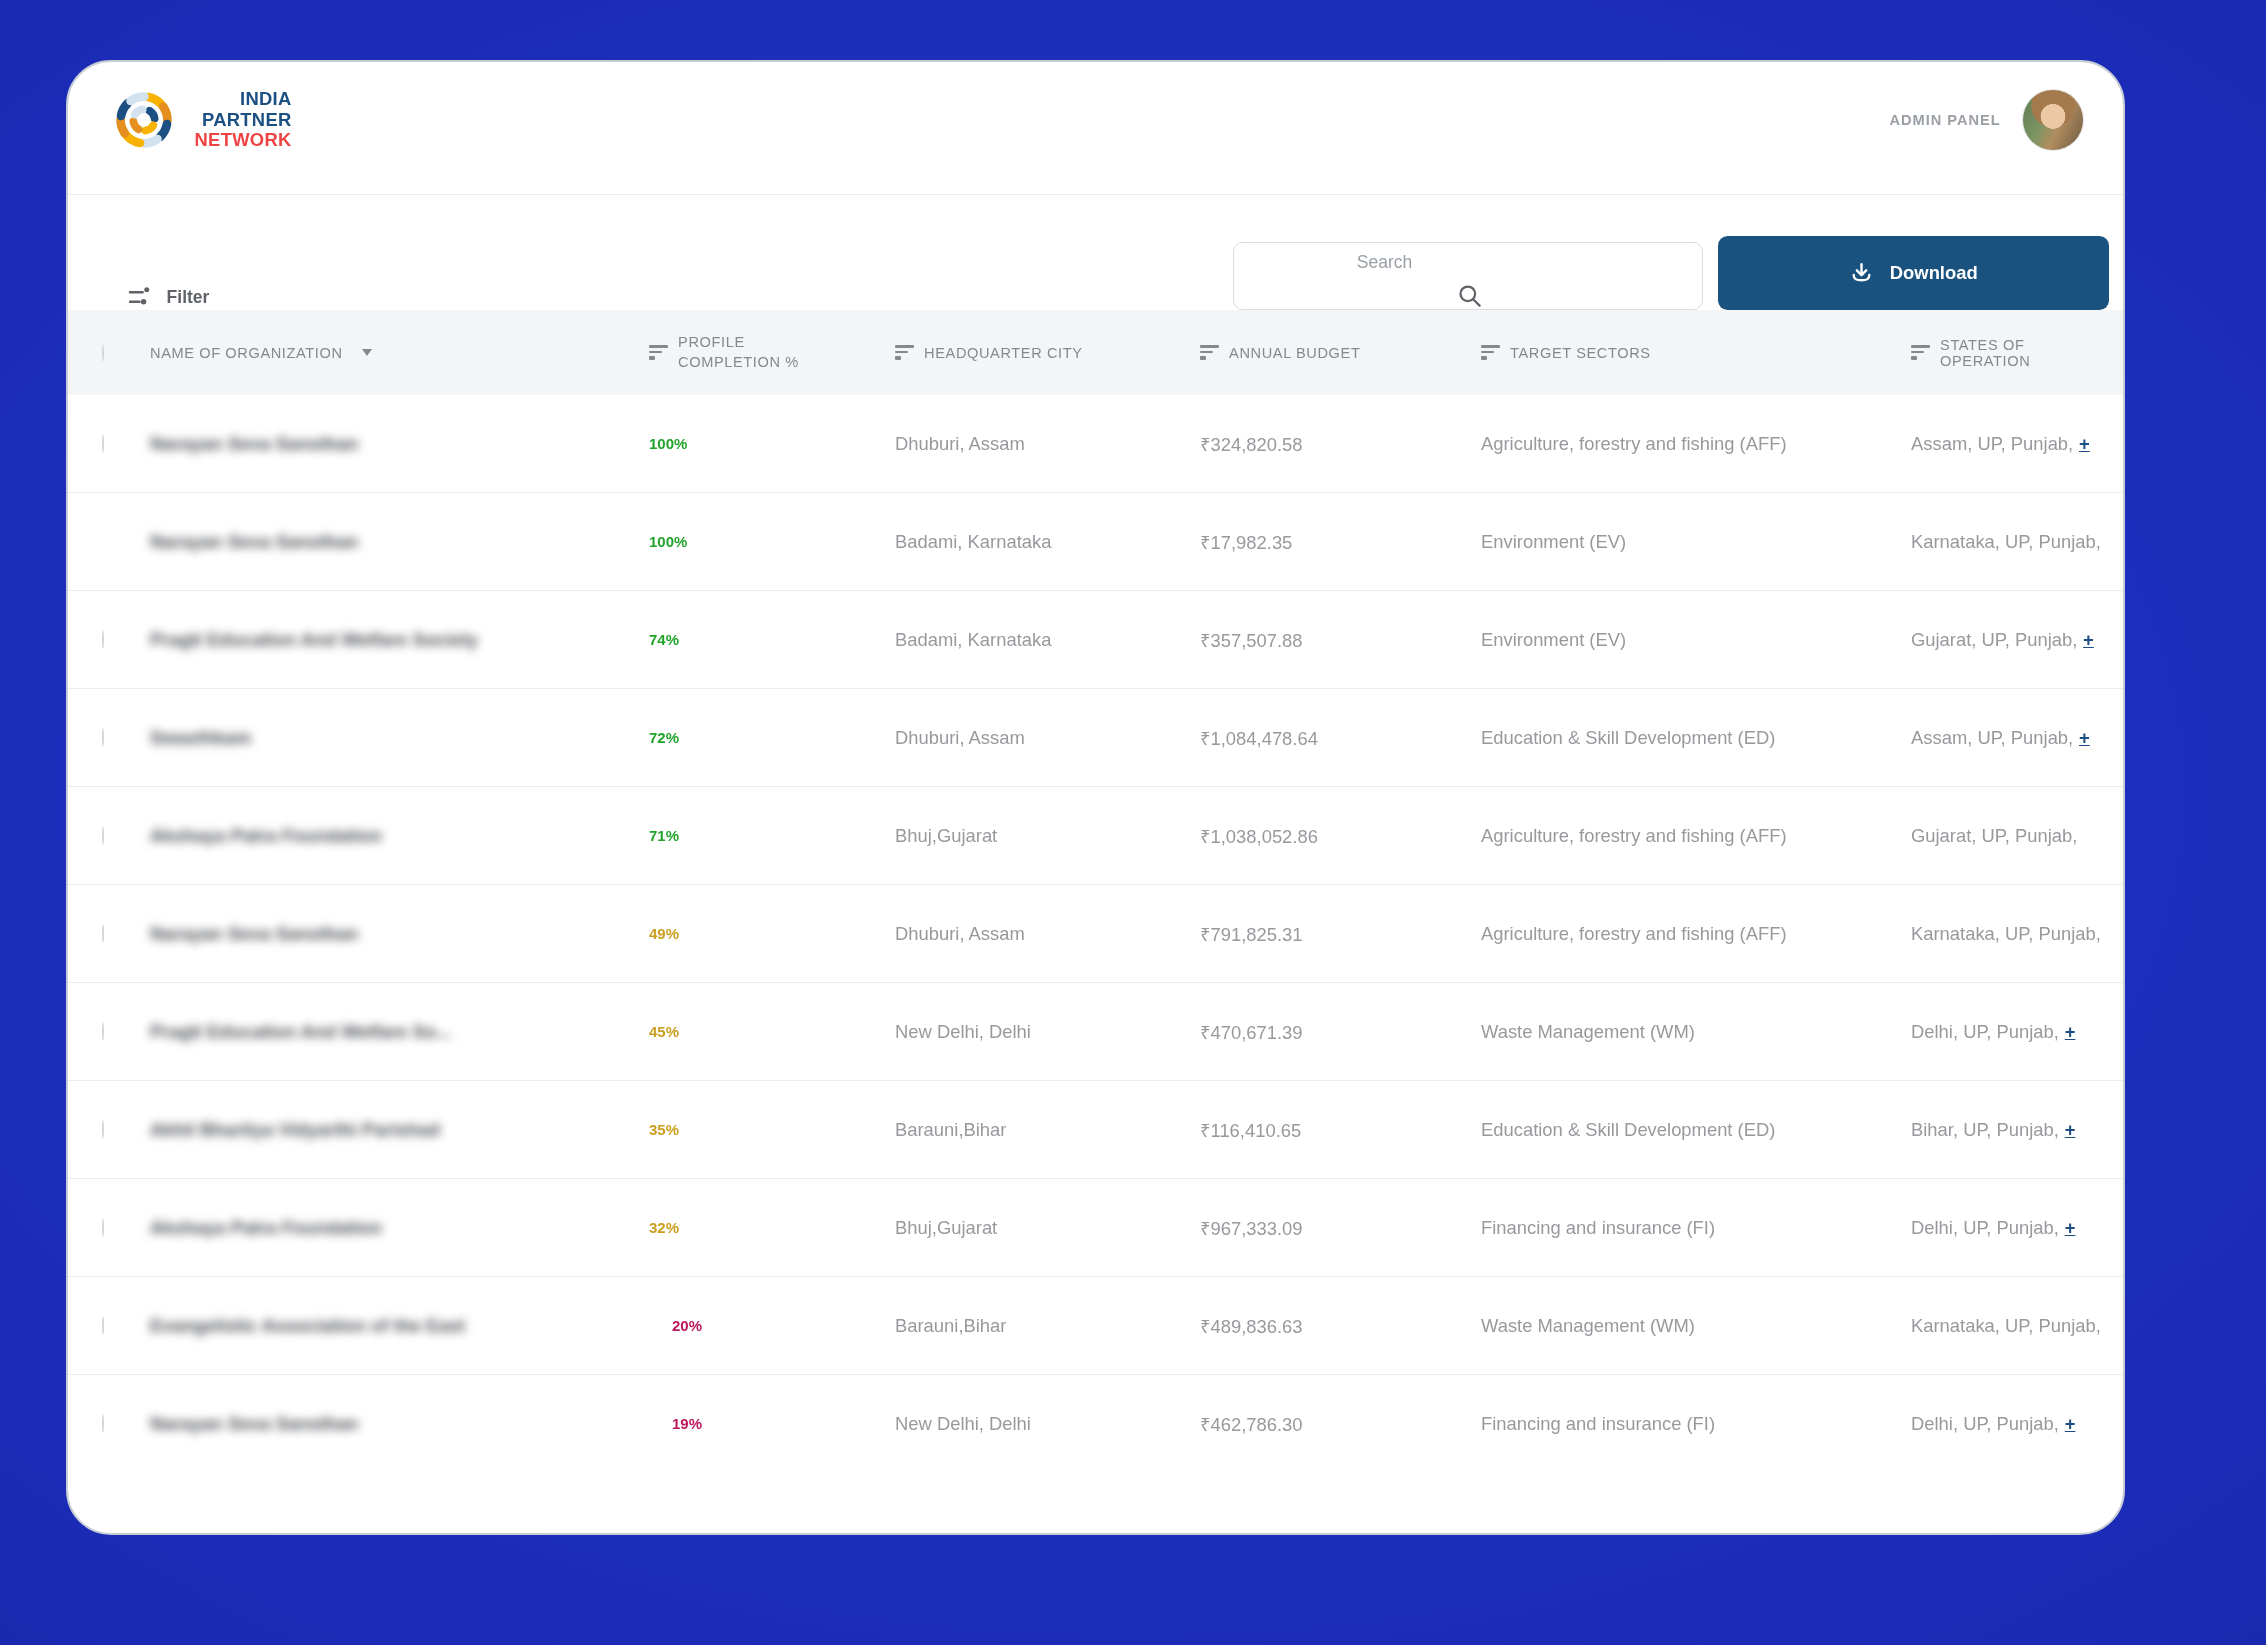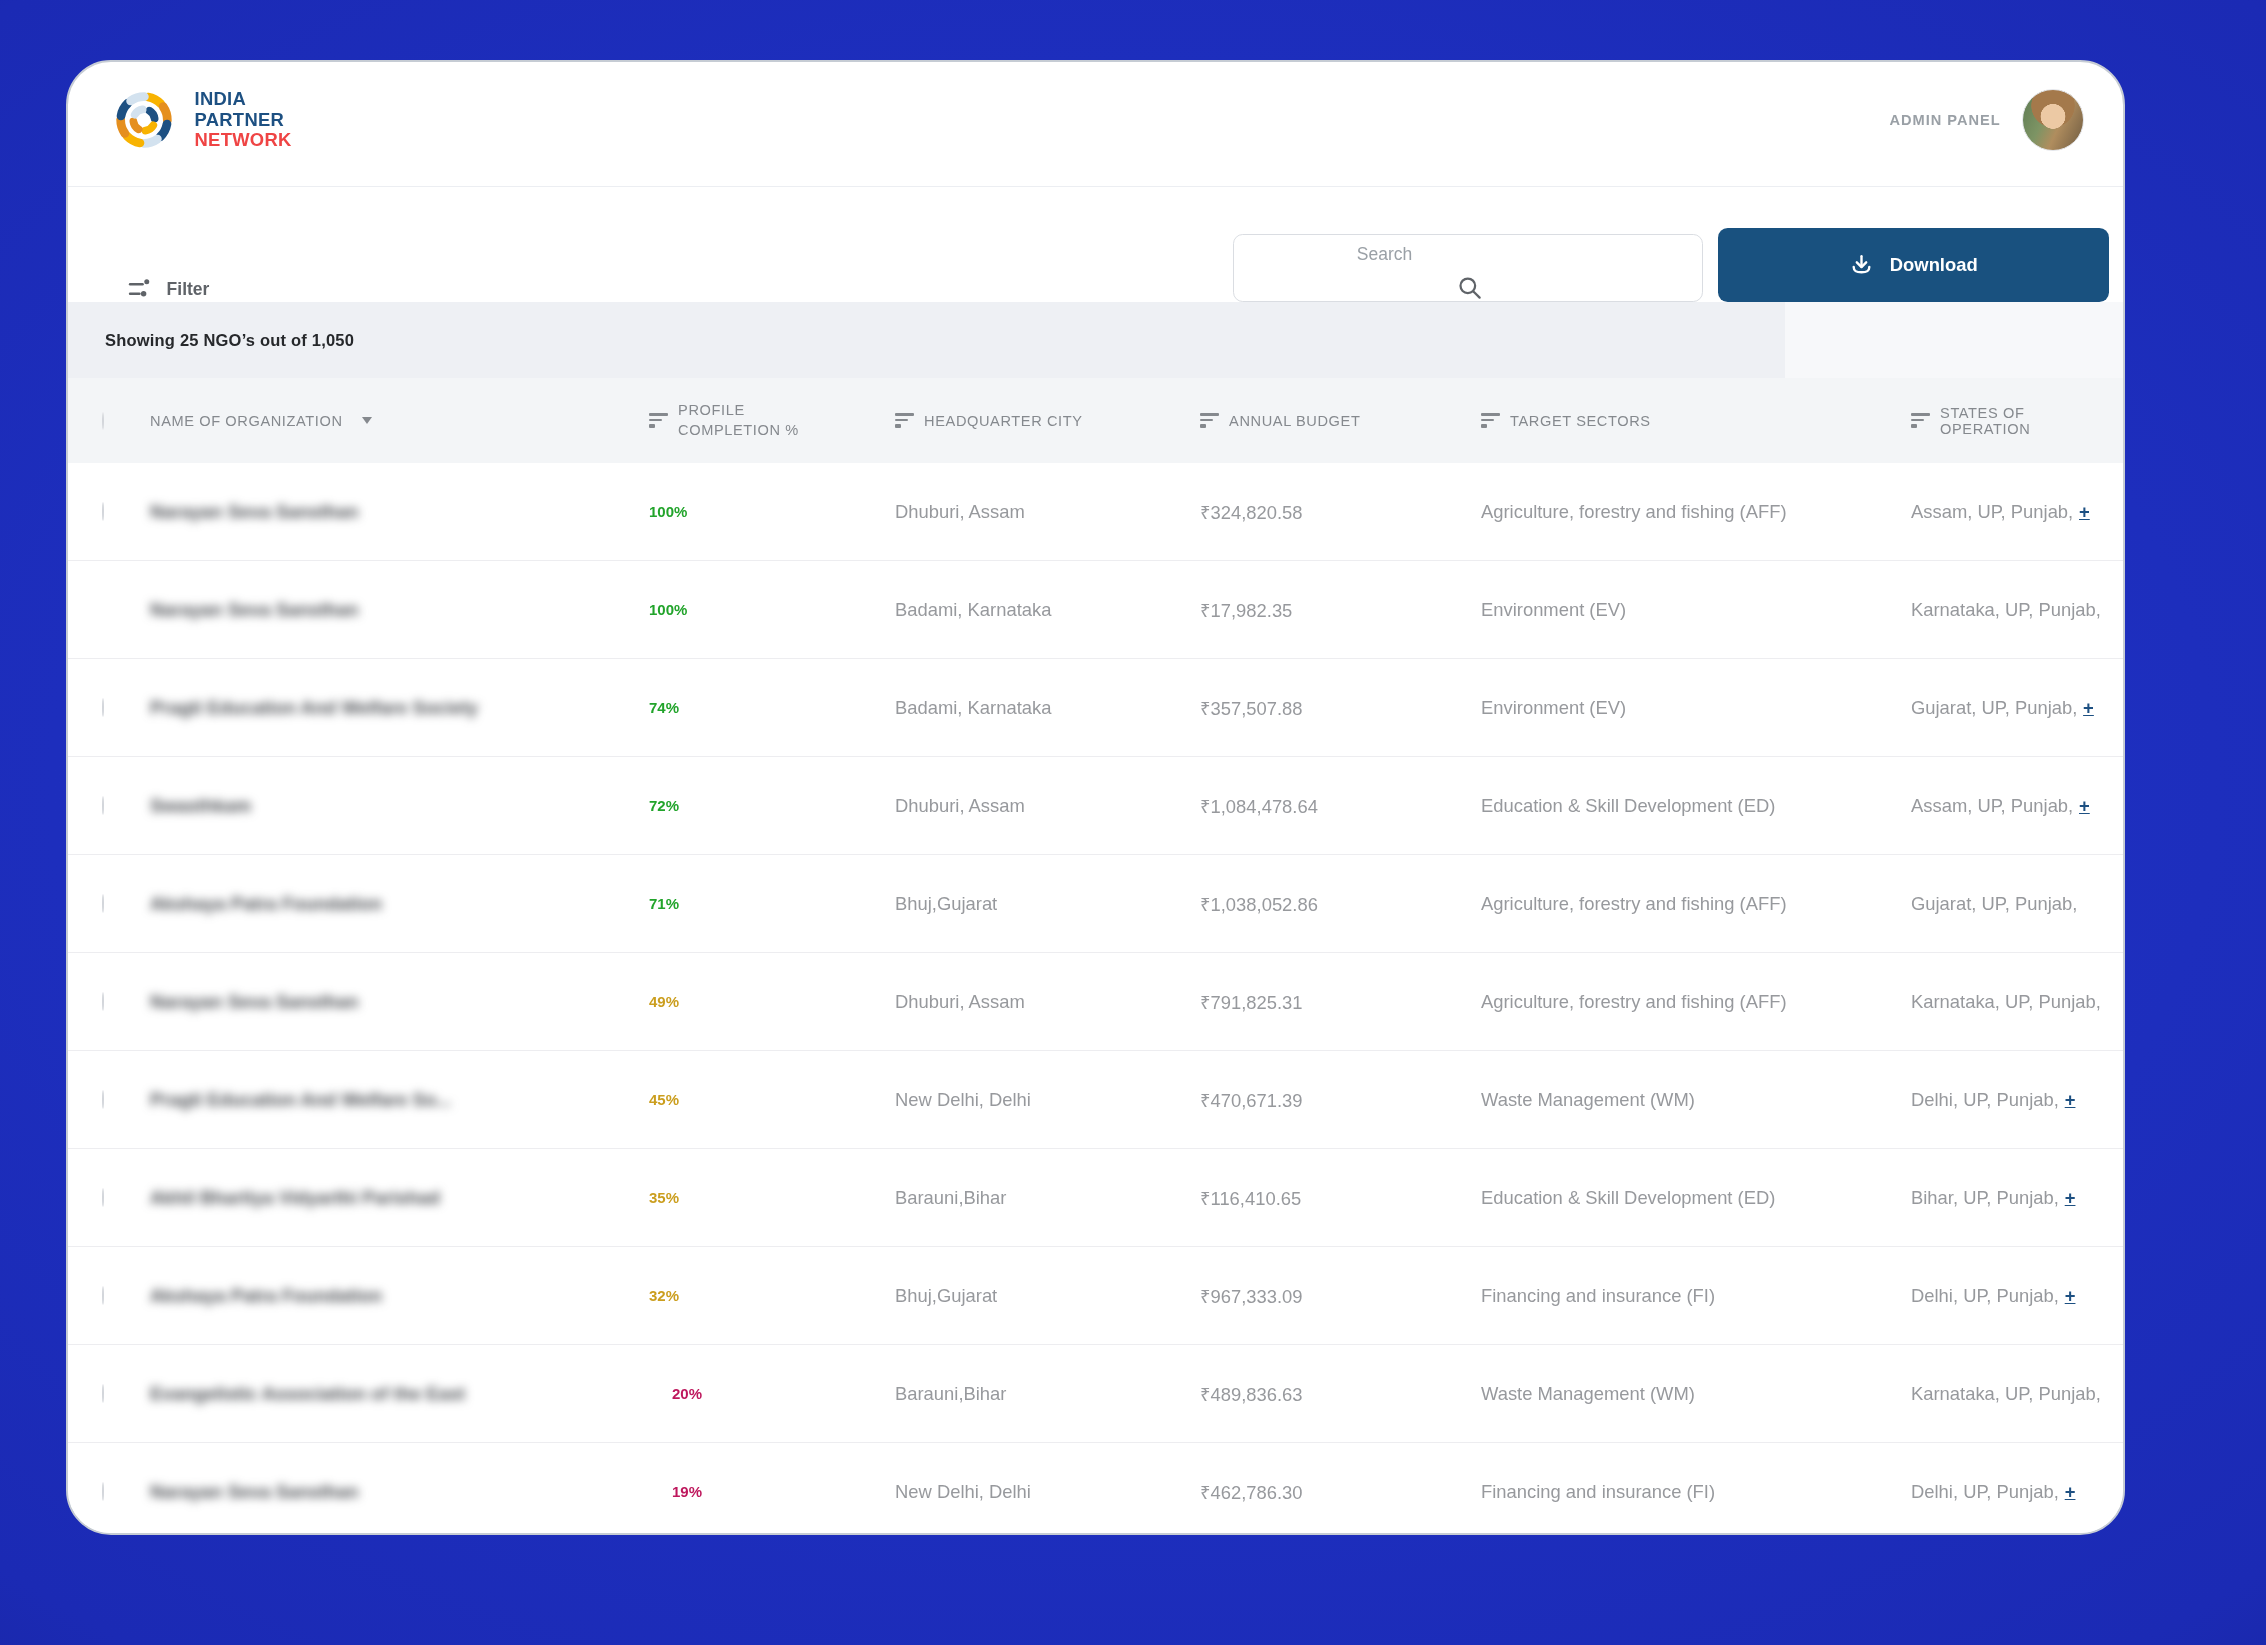--- a/index.html
+++ b/index.html
@@ -3,21 +3,21 @@
 <meta charset="utf-8">
 <style>
   html,body{margin:0;padding:0;background:#0b1020;}
   .stage{position:relative;width:2267px;height:1646px;overflow:hidden;
          font-family:"Liberation Sans",sans-serif;
          background:radial-gradient(ellipse 130% 120% at 50% 48%, #2136cf 0%, #1b2ab4 55%, #141f86 78%, #05070f 100%);}
   .card{position:absolute;left:66px;top:60px;width:2059px;height:1475px;background:#fff;
         border-radius:45px;border:2.9px solid #c6ccd4;box-sizing:border-box;overflow:hidden;}
 
   
-  .topbar{height:116px;display:flex;align-items:center;padding:0 39px 8px 41px;border-bottom:1px solid #eceef2;}
+  .topbar{height:116px;display:flex;align-items:center;padding:0 39px 16px 41px;border-bottom:1px solid #eceef2;text-align:right;}
   .logo{display:flex;align-items:center;gap:15.5px;}
   .logo-text{font-size:18.4px;font-weight:800;line-height:1.12;letter-spacing:0.3px;}
   .logo-text .l1,.logo-text .l2{color:#1d5082;}
   .logo-text .l3{color:#ef4444;}
   .top-right{margin-left:auto;display:flex;align-items:center;gap:21.3px;}
   .admin-label{color:#9aa0a6;font-weight:700;font-size:14.6px;letter-spacing:1px;}
   .avatar{width:60px;height:60px;border-radius:50%;border:1.9px solid #e4e6ea;
           background:
             radial-gradient(circle at 50% 44%, #ecc9a4 0 27%, rgba(0,0,0,0) 28%),
             radial-gradient(circle at 50% 26%, #a4794b 0 40%, rgba(0,0,0,0) 41%),
@@ -123,23 +123,20 @@
           <g fill="none" stroke="#fff" stroke-width="2.3" stroke-linecap="round" stroke-linejoin="round">
             <line x1="12" y1="3" x2="12" y2="13"></line>
             <polyline points="7.5,9 12,13.5 16.5,9"></polyline>
             <path d="M4.5 13.5 C4.5 17.5 7 18.5 12 18.5 S19.5 17.5 19.5 13.5"></path>
           </g>
         </svg>
         <span>Download</span>
       </button>
     </div>
 
-    <div class="summary">
-      <b>Showing 25 NGO’s out of 1,050</b>
-    </div>
 
     <div class="thead grid-cols">
       <div><span class="circle"></span></div>
       <div class="th">
         <span>NAME OF ORGANIZATION</span>
         <span class="sort-caret"></span>
       </div>
       <div class="th">
         <span class="flt">
             <i></i>

